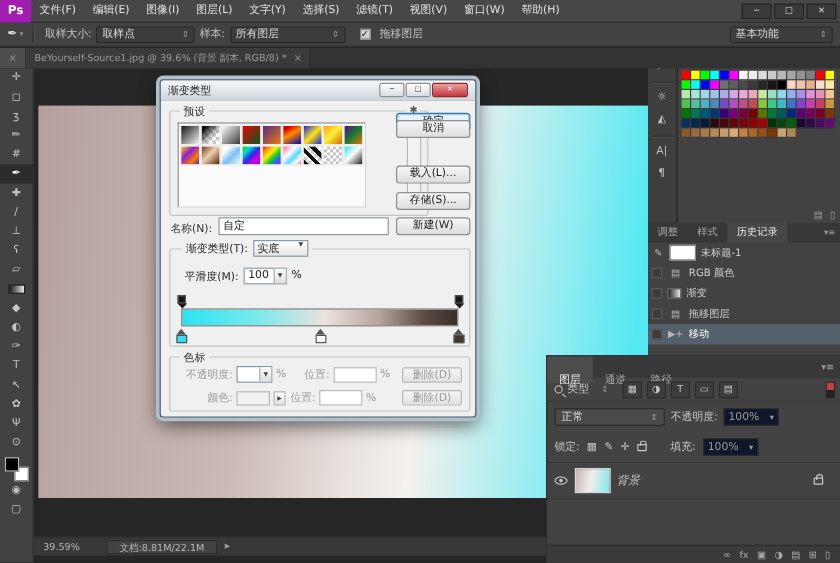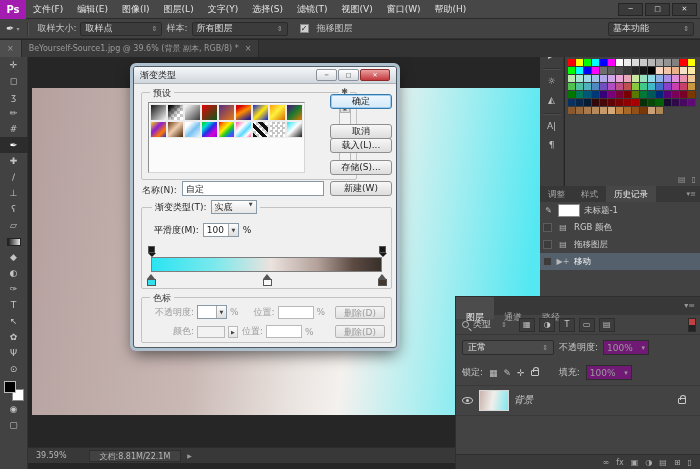--- a/index.html
+++ b/index.html
@@ -82,21 +82,21 @@
   .lp-tab.active{background:#4c4c4c;color:#f0f0f0}
   .lp-menu{margin-left:auto;color:#999;font-size:8px;line-height:18px;padding-right:5px}
   .filter-row{height:20px;display:flex;align-items:center;padding:0 4px;gap:4px;border-bottom:1px solid #383838}
   .lens{width:7px;height:7px;border:1px solid #bbb;border-radius:50%;position:relative;margin-left:2px}
   .lens::after{content:"";position:absolute;width:4px;height:1px;background:#bbb;transform:rotate(45deg);left:5px;top:7px}
   .f-icon{width:16px;height:14px;background:#3c3c3c;border:1px solid #2e2e2e;color:#c6c6c6;font-size:8px;text-align:center;line-height:12px}
   .filter-toggle{margin-left:auto;width:8px;height:14px;border:1px solid #2a2a2a;display:flex;flex-direction:column}
   .filter-toggle .t{flex:1;background:#c04040}.filter-toggle .b{flex:1;background:#222}
   .blend-row{height:25px;display:flex;align-items:center;padding:0 6px;gap:5px}
   .blend-select{width:92px;height:15px;background:#4a4a4a;border:1px solid #2c2c2c;border-radius:2px;display:flex;align-items:center;padding:0 5px;color:#e2e2e2}
-  .value-box{width:46px;height:15px;background:#701a75;border:1px solid #2c2c2c;color:#9a9a9a;display:flex;align-items:center;padding:0 3px}
+  .value-box{width:46px;height:15px;background:#0f172a;border:1px solid #2c2c2c;color:#9a9a9a;display:flex;align-items:center;padding:0 3px}
   .lock-row{height:25px;display:flex;align-items:center;padding:0 6px;gap:6px}
   .lock-glyph{color:#c0c0c0;font-size:9px}
   .padlock{display:inline-block;width:8px;height:6px;border:1px solid #c8c8c8;border-radius:1px;position:relative}
   .padlock::before{content:"";position:absolute;left:1px;top:-4px;width:4px;height:4px;border:1px solid #c8c8c8;border-bottom:none;border-radius:3px 3px 0 0}
   .layer-row{height:31px;display:flex;align-items:center;gap:5px;padding:0 4px;border-bottom:1px solid #3a3a3a;border-top:1px solid #3a3a3a}
   .layer-row.selected{background:#566674;color:#fff}
   .vis-cell{width:14px;display:flex;justify-content:center}
   .vis-empty{width:9px;height:9px;border:1px solid #8a8a8a}
   .eye{display:inline-block;width:11px;height:7px;border:1px solid #c8c8c8;border-radius:50%;position:relative}
   .eye::after{content:"";position:absolute;width:3px;height:3px;border-radius:50%;background:#c8c8c8;left:3px;top:1px}
@@ -117,21 +117,21 @@
   .flegend{position:absolute;top:-6px;left:8px;background:#f0f0f0;padding:0 3px;color:#333}
   .gear{position:absolute;top:-6px;right:6px;background:#f0f0f0;padding:0 2px;color:#555;font-size:8px}
   .fs-presets{left:7px;top:25px;width:216px;height:88px}
   .preset-box{position:absolute;left:6px;top:9px;width:157px;height:71px;background:#fbfbfb;border:1px solid;border-color:#8e8e8e #d6d6d6 #d6d6d6 #8e8e8e;display:flex;flex-wrap:wrap;align-content:flex-start;padding:1px}
   .preset{width:17px;height:17px;border:1px solid #ececec}
   .scroll{position:absolute;right:5px;top:9px;width:12px;height:71px;background:#f2f2f2;border:1px solid #b9b9b9}
   .scr-btn{position:absolute;left:0;width:10px;height:10px;font-size:5px;color:#555;text-align:center;line-height:9px;background:linear-gradient(#fdfdfd,#d8d8d8);border:1px solid #b0b0b0}
   .scr-up{top:0}.scr-dn{bottom:0}
   .btn{position:absolute;left:196px;width:62px;height:15px;background:linear-gradient(#f7f7f7,#dddddd);border:1px solid #8e8e8e;border-radius:3px;text-align:center;line-height:13px;color:#222}
   .btn.default{border:1px solid #3779ab;box-shadow:inset 0 0 0 1px #9ccdf0;background:linear-gradient(#eef6fd,#d3e9f8)}
-  .b-ok{top:27px}.b-cancel{top:57px}.b-load{top:71px}.b-save{top:93px}.b-new{top:114px}
+  .b-ok{top:27px}.b-cancel{top:33px}.b-load{top:71px}.b-save{top:93px}.b-new{top:114px}
   .dlg-label{position:absolute;color:#333;white-space:nowrap}
   .name-input{position:absolute;left:48px;top:114px;width:142px;height:15px;background:#fff;border:1px solid #8a99a6;padding:0 3px;line-height:14px}
   .fs-type{left:7px;top:140px;width:251px;height:82px}
   .type-legend{position:absolute;top:-8px;left:10px;background:#f0f0f0;padding:0 3px;display:flex;align-items:center;gap:4px}
   .mini-select{width:46px;height:14px;border:1px solid #8a99a6;background:linear-gradient(#fefefe,#e6e6e6);display:flex;padding:0 3px}
   .mini-select .ar{margin-left:auto;font-size:5px;color:#444}
   .smooth-row{position:absolute;left:12px;top:15px;display:flex;align-items:center;gap:4px}
   .spin{width:36px;height:14px;border:1px solid #8a99a6;background:#fff;display:flex}
   .spin .v{flex:1;padding-left:3px;line-height:13px}
   .spin .ar{width:10px;background:linear-gradient(#fdfdfd,#dddddd);border-left:1px solid #aaa;font-size:5px;text-align:center;line-height:13px;color:#444}
@@ -396,20 +396,25 @@
       <span>未标题-1</span>
     </div>
     <div id="history-rows">
         <div class="h-row">
           <div class="h-check"></div>
           <div class="h-icon">▤</div>
           <div>RGB 颜色</div>
         </div>
         <div class="h-row">
           <div class="h-check"></div>
+          <div class="h-icon h-grad"></div>
+          <div>渐变</div>
+        </div>
+        <div class="h-row">
+          <div class="h-check"></div>
           <div class="h-icon">▤</div>
           <div>拖移图层</div>
         </div>
         <div class="h-row selected">
           <div class="h-check"></div>
           <div class="h-icon">▶+</div>
           <div>移动</div>
         </div>
       </div>
   </div>

